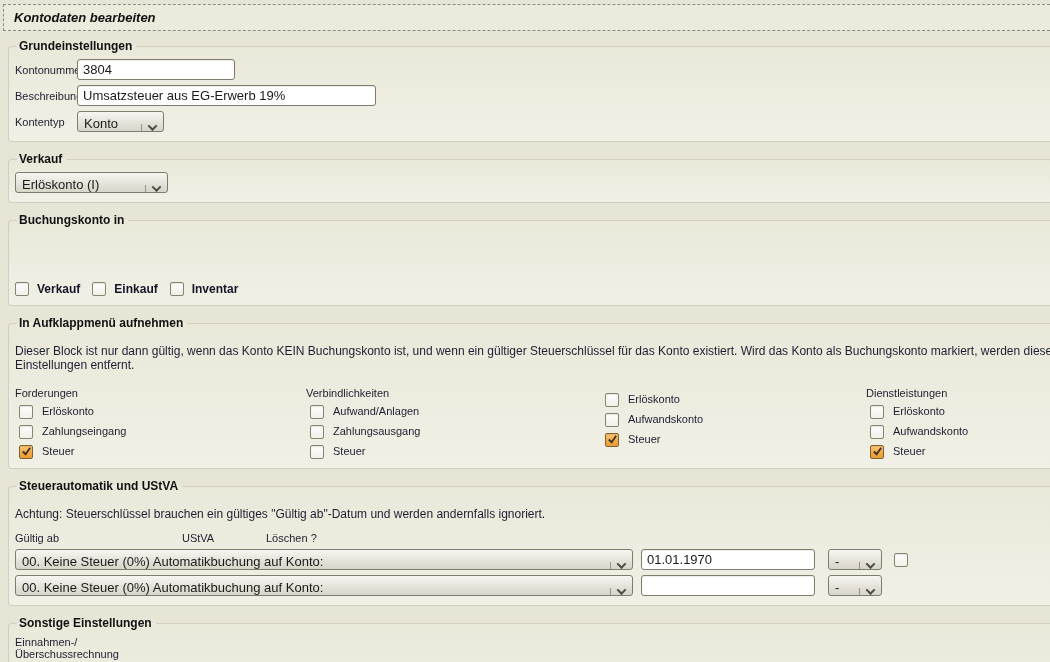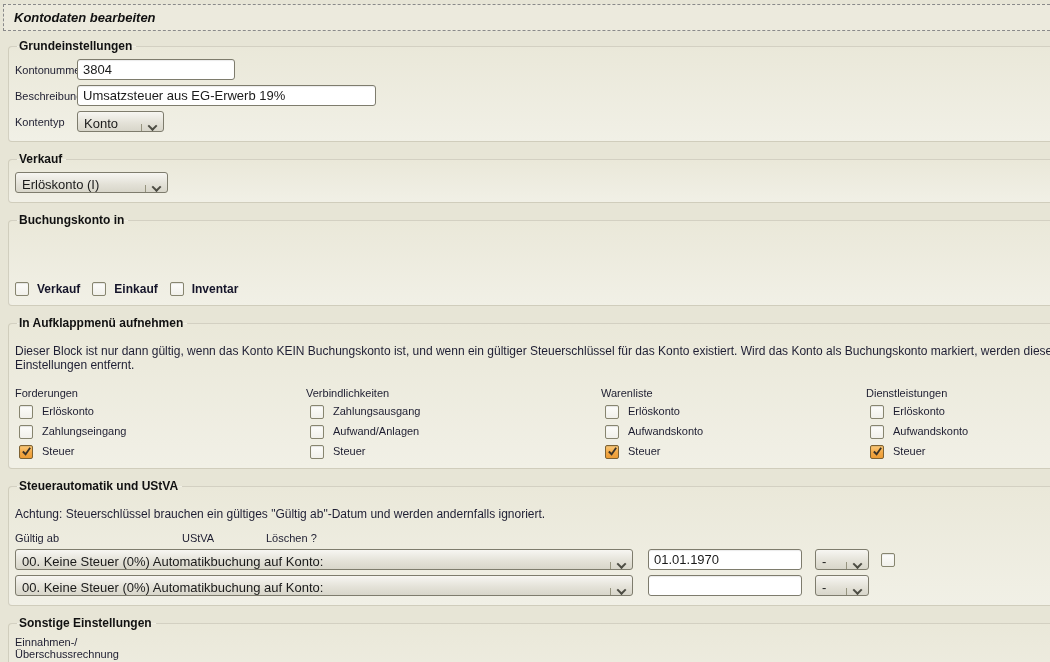--- a/index.html
+++ b/index.html
@@ -123,21 +123,21 @@
   .citem .cb { margin-left: 4px; }
 
   
   .st-head { display: flex; margin-top: 11px; }
   .st-head span { font-size: 11px; color: #1d1d30; }
   .sh1 { width: 623px; }
   .sh2 { width: 167px; }
   .sh3 { width: 84px; }
   .st-row { display: flex; align-items: center; margin-top: 5px; }
   .st-combo { width: 618px; }
-  .st-date { width: 154px; margin-left: 15px; }
+  .st-date { width: 174px; margin-left: 8px; }
   .st-ustva { width: 54px; margin-left: 13px; }
   .st-cb { margin-left: 12px; }
 
   
   .cb-inline { margin-left: 0; }
 </style>
 </head>
 <body>
 
 <div class="titlebox">
@@ -217,34 +217,33 @@
             </svg>
           </span>
         <span class="clabel">Steuer</span>
       </div>
     </div>
 
     <div>
       <div class="colhead">Verbindlichkeiten</div>
       <div class="citem">
         <span class="cb"></span>
+        <span class="clabel">Aufwand/Anlagen</span>
+      </div>
+      <div class="citem">
+        <span class="cb"></span>
         <span class="clabel">Zahlungsausgang</span>
       </div>
       <div class="citem">
         <span class="cb"></span>
-        <span class="clabel">Aufwand/Anlagen</span>
-      </div>
-      <div class="citem">
-        <span class="cb"></span>
         <span class="clabel">Steuer</span>
       </div>
     </div>
 
     <div>
-      <div class="colhead">Warenliste</div>
       <div class="citem">
         <span class="cb"></span>
         <span class="clabel">Erlöskonto</span>
       </div>
       <div class="citem">
         <span class="cb"></span>
         <span class="clabel">Aufwandskonto</span>
       </div>
       <div class="citem">
         <span class="cb checked">

